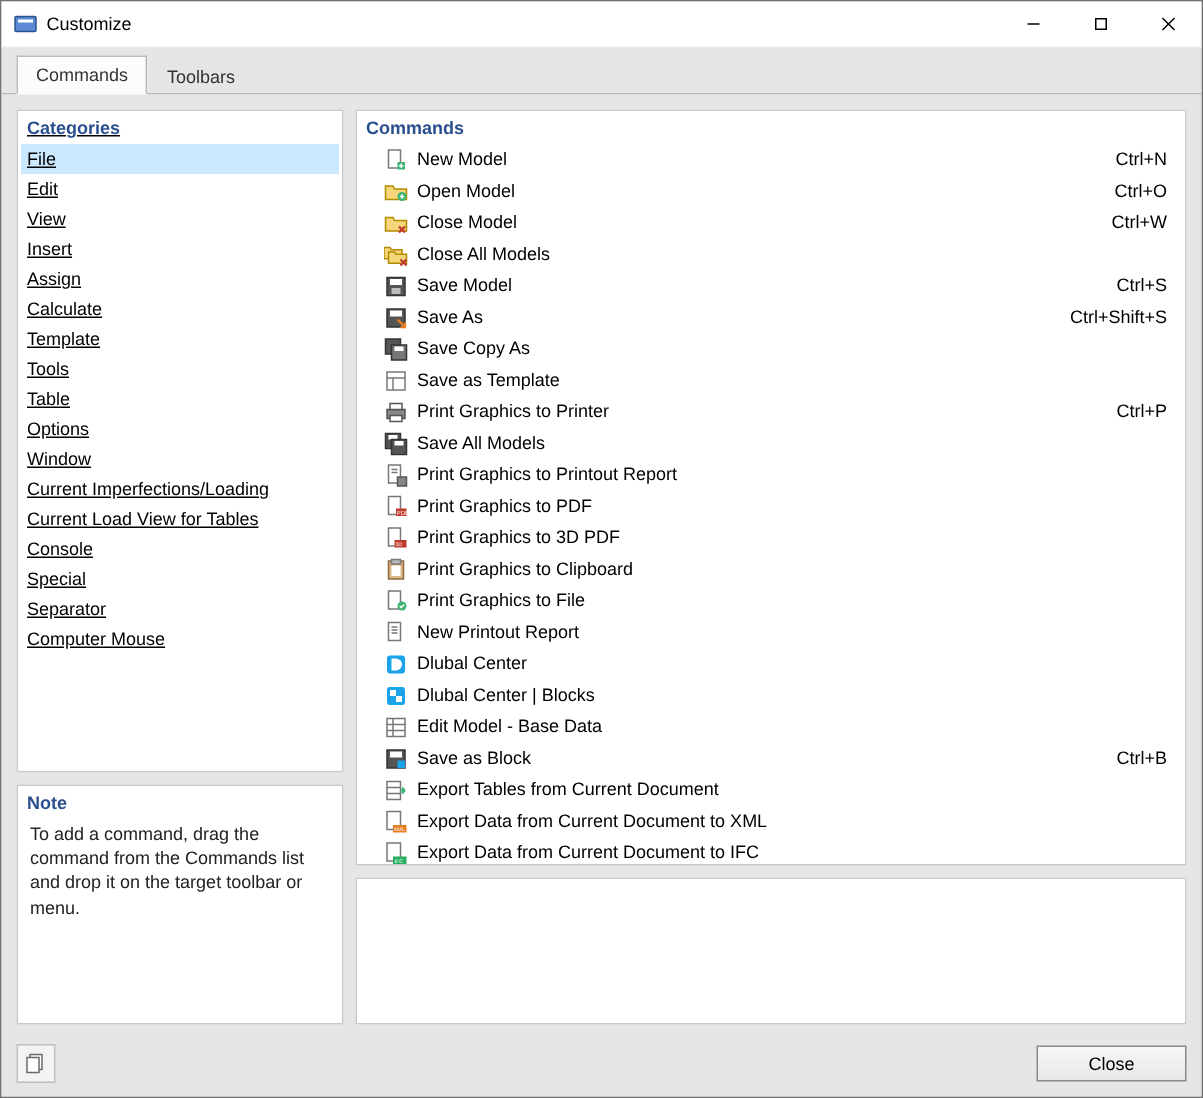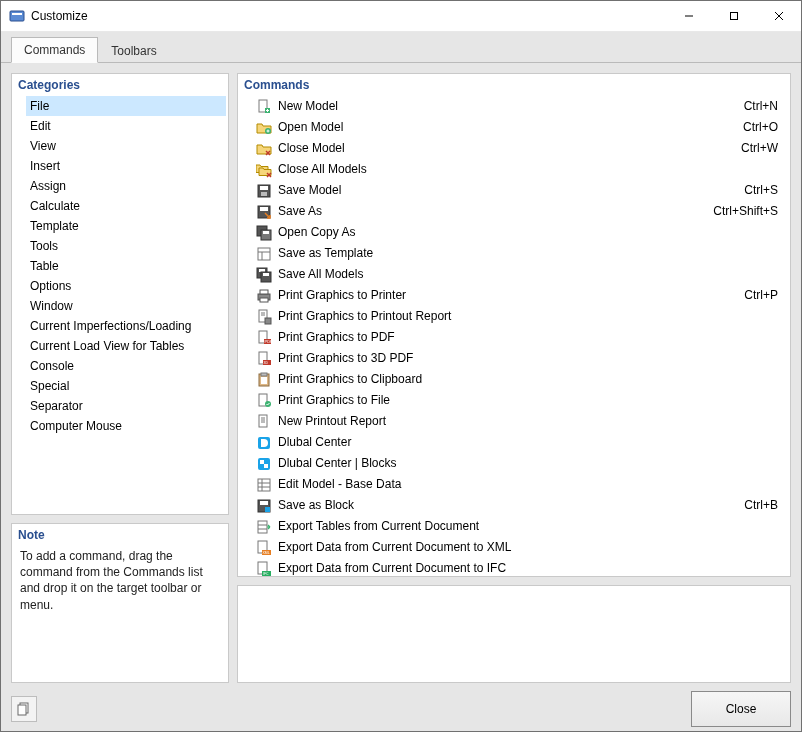--- a/index.html
+++ b/index.html
@@ -96,32 +96,31 @@
     display: flex;
     flex-direction: column;
     box-sizing: border-box;
   }
   .panel-header {
     font-size: 12px;
     font-weight: 600;
     color: #2a4f8f;
     padding: 4px 6px 4px 6px;
   }
-  .categories-panel { flex: 0 0 auto; height: 442px; }
+  .categories-panel { flex: 0 0 auto; height: 442px; text-decoration: underline; }
   .note-panel { flex: 1; }
   .note-body {
     padding: 2px 8px 6px 8px;
     font-size: 12px;
     color: #222;
     line-height: 1.35;
   }
   .cat-list {
     overflow-y: auto;
     padding: 0 2px 4px 2px;
-    margin-left: 12px;
   }
   .cat-item {
     padding: 1px 4px;
     line-height: 18px;
     white-space: nowrap;
     overflow: hidden;
     text-overflow: ellipsis;
   }
   .cat-item.selected {
     background: #cce8ff;
@@ -180,21 +179,21 @@
     gap: 6px;
   }
   .footer .foot-icon {
     width: 24px; height: 24px;
     border: 1px solid #bdbdbd;
     background: #f3f3f3;
     display: flex; align-items: center; justify-content: center;
   }
   .footer .spacer { flex: 1; }
   .footer button.close-btn {
-    width: 100px; height: 36px;
+    width: 100px; height: 24px;
     background: linear-gradient(#f6f6f6,#e8e8e8);
     border: 1px solid #8a8a8a;
     font-family: inherit;
     font-size: 12px;
   }
 </style>
 </head>
 <body>
 
 <div class="window">
@@ -337,53 +336,53 @@
                 <span class="cmd-shortcut">Ctrl+Shift+S</span>
               </div>
               <div class="cmd-item">
                 <span class="cmd-icon">
                   <svg width="16" height="16" viewBox="0 0 16 16">
                     <rect x="1" y="1" width="10" height="10" fill="#555" stroke="#333"></rect>
                     <rect x="5" y="5" width="10" height="10" fill="#777" stroke="#333"></rect>
                     <rect x="7" y="6" width="6" height="3" fill="#fff"></rect>
                   </svg>
                 </span>
-                <span class="cmd-label">Open Copy As</span>
+                <span class="cmd-label">Save Copy As</span>
               </div>
               <div class="cmd-item">
                 <span class="cmd-icon">
                   <svg width="16" height="16" viewBox="0 0 16 16">
                     <rect x="2" y="2" width="12" height="12" fill="#fff" stroke="#777"></rect>
                     <line x1="2" y1="6" x2="14" y2="6" stroke="#777"></line>
                     <line x1="6" y1="6" x2="6" y2="14" stroke="#777"></line>
                   </svg>
                 </span>
                 <span class="cmd-label">Save as Template</span>
+              </div>
+              <div class="cmd-item">
+                <span class="cmd-icon">
+                  <svg width="16" height="16" viewBox="0 0 16 16">
+                    <rect x="2" y="6" width="12" height="6" fill="#888" stroke="#555"></rect>
+                    <rect x="4" y="2" width="8" height="4" fill="#fff" stroke="#555"></rect>
+                    <rect x="4" y="10" width="8" height="4" fill="#fff" stroke="#555"></rect>
+                  </svg>
+                </span>
+                <span class="cmd-label">Print Graphics to Printer</span>
+                <span class="cmd-shortcut">Ctrl+P</span>
               </div>
               <div class="cmd-item">
                 <span class="cmd-icon">
                   <svg width="16" height="16" viewBox="0 0 16 16">
                     <rect x="1" y="1" width="10" height="10" fill="#555" stroke="#333"></rect>
                     <rect x="3" y="2" width="6" height="3" fill="#fff"></rect>
                     <rect x="5" y="5" width="10" height="10" fill="#555" stroke="#333"></rect>
                     <rect x="7" y="6" width="6" height="3" fill="#fff"></rect>
                   </svg>
                 </span>
                 <span class="cmd-label">Save All Models</span>
-              </div>
-              <div class="cmd-item">
-                <span class="cmd-icon">
-                  <svg width="16" height="16" viewBox="0 0 16 16">
-                    <rect x="2" y="6" width="12" height="6" fill="#888" stroke="#555"></rect>
-                    <rect x="4" y="2" width="8" height="4" fill="#fff" stroke="#555"></rect>
-                    <rect x="4" y="10" width="8" height="4" fill="#fff" stroke="#555"></rect>
-                  </svg>
-                </span>
-                <span class="cmd-label">Print Graphics to Printer</span>
-                <span class="cmd-shortcut">Ctrl+P</span>
               </div>
               <div class="cmd-item">
                 <span class="cmd-icon">
                   <svg width="16" height="16" viewBox="0 0 16 16">
                     <rect x="3" y="1" width="8" height="12" fill="#fff" stroke="#777"></rect>
                     <line x1="5" y1="4" x2="9" y2="4" stroke="#777"></line>
                     <line x1="5" y1="6" x2="9" y2="6" stroke="#777"></line>
                     <rect x="9" y="9" width="6" height="6" fill="#888" stroke="#555"></rect>
                   </svg>
                 </span>

